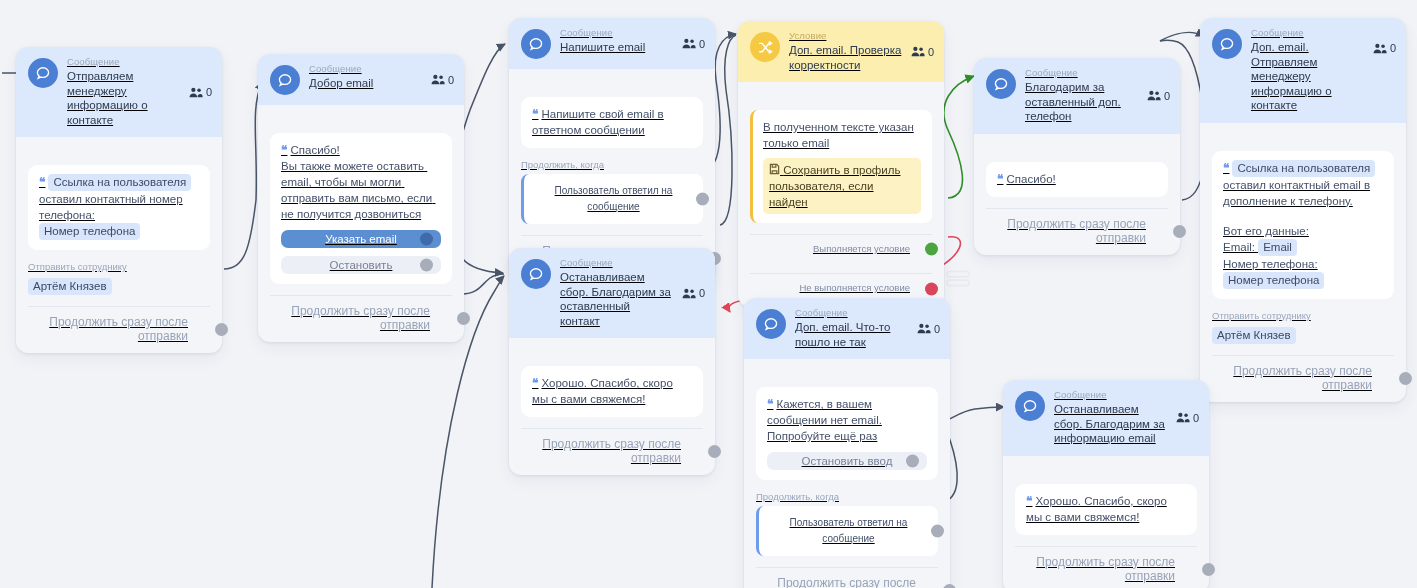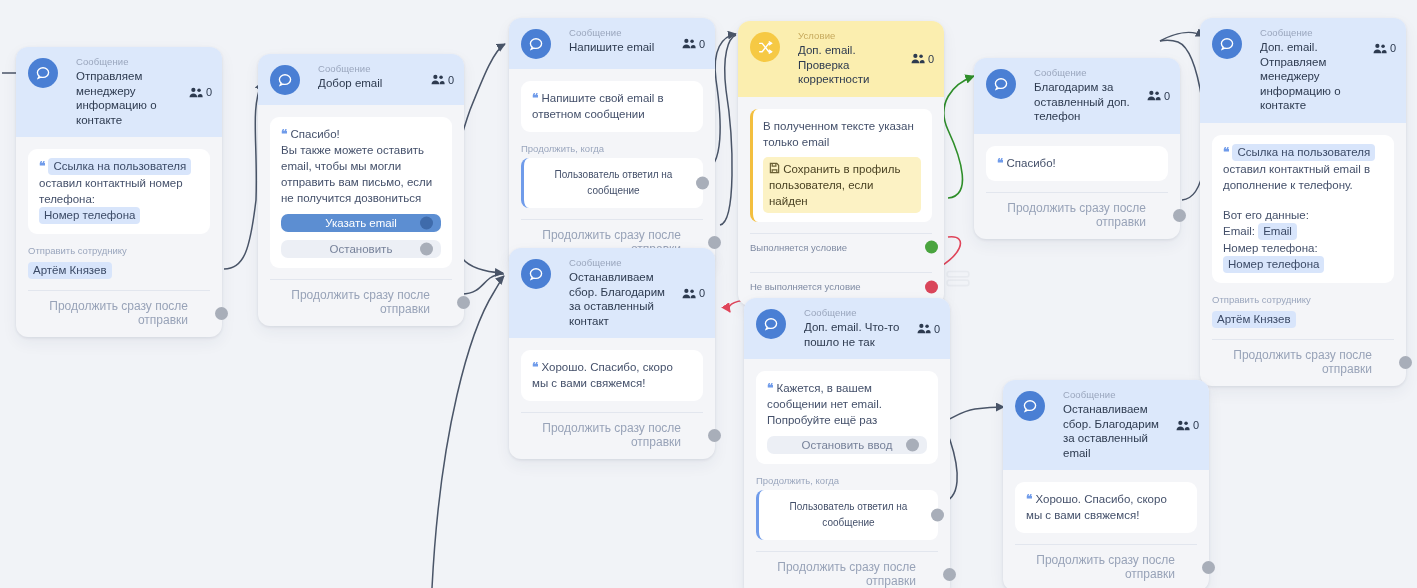--- a/index.html
+++ b/index.html
@@ -39,23 +39,24 @@
     box-shadow: 0 1px 3px rgba(40,50,80,0.10), 0 6px 16px rgba(40,50,80,0.06);
     z-index: 2;
     overflow: visible;
   }
   .node-head {
     background: #dce8fb;
     border-radius: 12px 12px 0 0;
     padding: 9px 12px 10px 12px;
     display: flex;
     align-items: flex-start;
-    gap: 18px;
+    gap: 9px;
     position: relative;
     min-height: 48px;
+    text-decoration: underline;
   }
   .node.cond .node-head { background: #fbeeaf; }
 
   .head-icon {
     width: 30px; height: 30px;
     border-radius: 50%;
     background: #4a7fd4;
     flex: 0 0 30px;
     display: flex; align-items: center; justify-content: center;
     margin-top: 2px;
@@ -82,21 +83,21 @@
     position: absolute;
     right: 10px;
     top: 50%;
     transform: translateY(-50%);
     display: flex; align-items: center; gap: 3px;
     font-size: 11px;
     color: #2d3a4f;
   }
   .head-count .people { display: block; }
 
-  .node-body { padding: 12px 12px 0 12px; }
+  .node-body { padding: 28px 12px 0 12px; text-decoration: underline; }
 
   .bubble {
     background: #ffffff;
     border-radius: 9px;
     padding: 9px 11px 10px 11px;
     font-size: 11.5px;
     line-height: 16px;
     color: #44506a;
     position: relative;
   }
@@ -139,20 +140,21 @@
   .btn.ghost .dot { background: #a8aeb9; }
 
   .field-label {
     font-size: 9.5px;
     color: #9aa6bd;
     margin: 11px 0 4px 0;
   }
   .cond-label {
     font-size: 9.5px;
     color: #7e8aa2;
+    text-align: right;
     padding: 8px 22px 8px 0;
     position: relative;
   }
 
   .trigger {
     background: #ffffff;
     border-left: 3px solid #6f9bea;
     border-radius: 8px;
     padding: 9px 10px;
     font-size: 10px;
@@ -589,21 +591,21 @@
 
   <div class="node" style="left:1003px; top:380px; width:206px;">
     <div class="node-head">
       <div class="head-icon">
         <svg width="16" height="16" viewBox="0 0 20 20" fill="none" stroke="#ffffff" stroke-width="1.7">
             <path d="M17 9.5c0 3.3-3.1 6-7 6-.9 0-1.8-.15-2.6-.4L4 16.5l1.2-2.6C3.85 12.8 3 11.25 3 9.5c0-3.3 3.1-6 7-6s7 2.7 7 6z"></path>
           </svg>
       </div>
       <div class="head-text">
         <div class="head-kind">Сообщение</div>
-        <div class="head-title">Останавливаем сбор. Благодарим за оставленный email</div>
+        <div class="head-title">Останавливаем сбор. Благодарим за информацию email</div>
       </div>
       <div class="head-count">
         <svg class="people" width="14" height="11" viewBox="0 0 16 12" fill="#2d3a4f">
             <circle cx="5" cy="3" r="2.4"></circle>
             <circle cx="11.5" cy="3.4" r="2"></circle>
             <path d="M0.6 11.4c0-2.6 2-4.3 4.4-4.3s4.4 1.7 4.4 4.3z"></path>
             <path d="M9.8 11.4c0-2.2 1.3-3.6 3.2-3.6 1.7 0 2.6 1.3 2.6 3.6z"></path>
           </svg>
         <span>0</span>
       </div>

